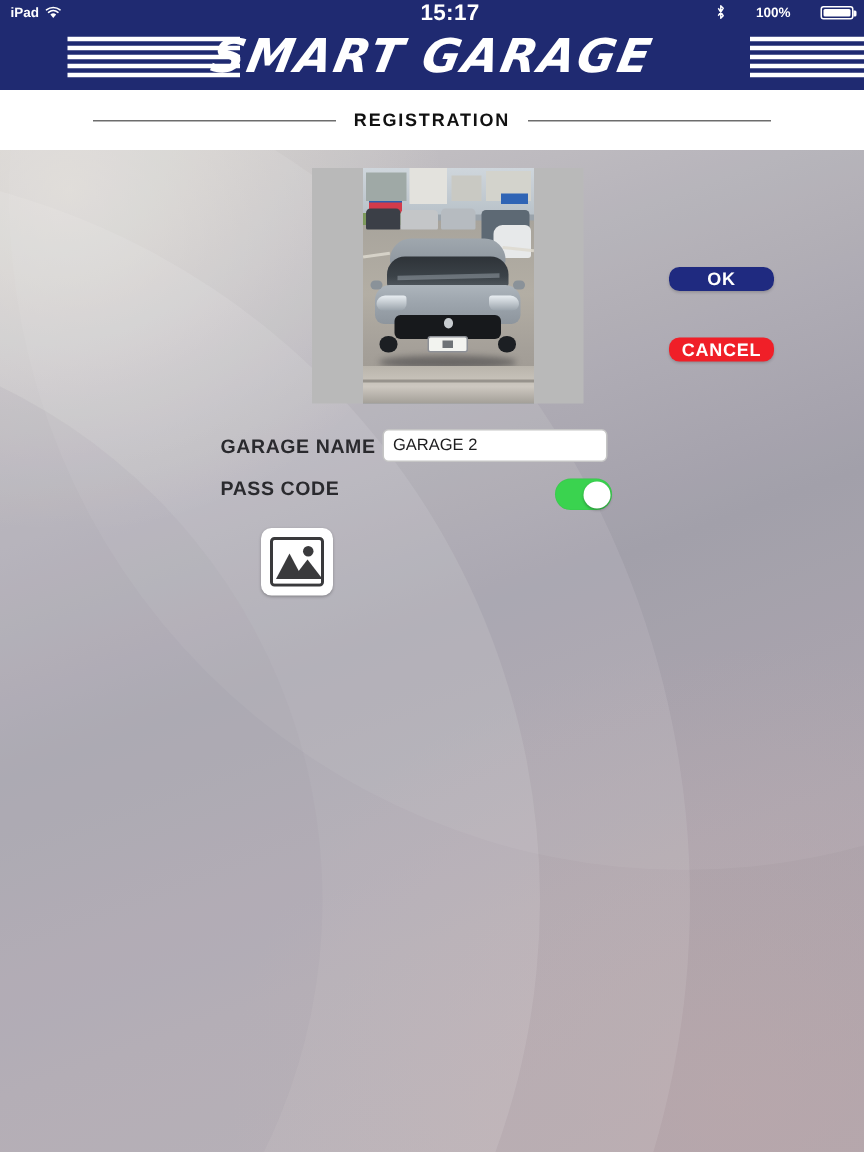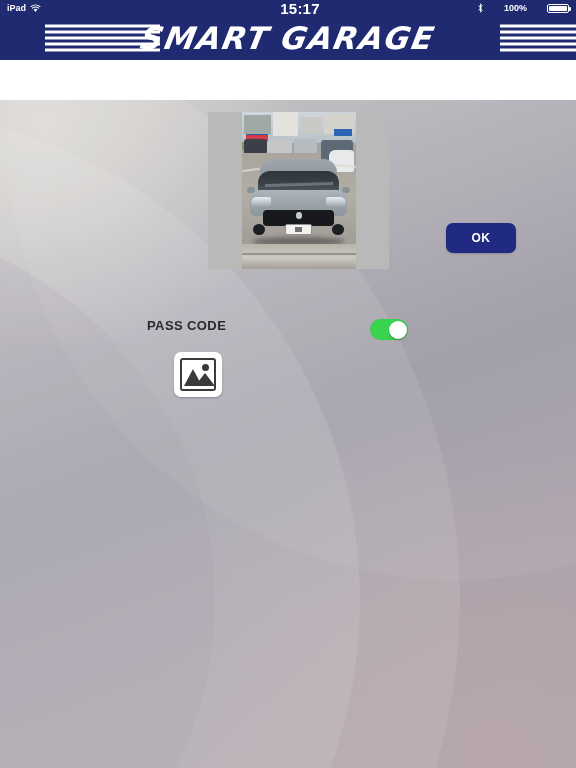--- a/index.html
+++ b/index.html
@@ -395,31 +395,30 @@
     width: 92%; height: 10%;
     background: rgba(40,40,45,0.45);
     filter: blur(2px);
     border-radius: 50%;
   }
 
   
   .btn {
     position: absolute;
     width: 70px;
-    height: 30px;
+    height: 16px;
     border: none;
     border-radius: 7px;
     color: #ffffff;
     font-size: 12px;
     font-weight: bold;
     letter-spacing: 0.5px;
     cursor: pointer;
     font-family: "Liberation Sans", sans-serif;
     box-shadow: 0 1px 2px rgba(0,0,0,0.18);
-    margin-top: 45px;
   }
   .btn-ok     { left: 446px; top: 78px;  background: #1f2a80; }
   .btn-cancel { left: 446px; top: 125px; background: #f01f28; }
 
   
   .form-row {
     position: absolute;
     display: flex;
     align-items: center;
   }
@@ -557,20 +556,25 @@
     <div class="brand-text">SMART GARAGE</div>
     <div class="stripes right">
       <i></i>
         <i></i>
         <i></i>
         <i></i>
         <i></i>
     </div>
   </div>
 
+  <div class="titlestrip">
+    <span class="rule"></span>
+    <span class="label">REGISTRATION</span>
+    <span class="rule"></span>
+  </div>
 
   <div class="stage">
 
     <div class="arc arc-a"></div>
     <div class="arc arc-b"></div>
     <div class="arc arc-c"></div>
     <div class="arc arc-d"></div>
 
     <div class="photo-frame">
       <div class="photo">
@@ -604,21 +608,26 @@
           <div class="car-badge"></div>
           <div class="car-fog l"></div>
           <div class="car-fog r"></div>
           <div class="car-plate"></div>
         </div>
         <div class="ph-curb"></div>
       </div>
     </div>
 
     <button class="btn btn-ok">OK</button>
-
+    <button class="btn btn-cancel">CANCEL</button>
+
+    <div class="form-row row-name">
+      <span class="field-label">GARAGE NAME</span>
+      <input class="field-input input-name" type="text" value="GARAGE 2" style="">
+    </div>
 
     <div class="form-row row-pass">
       <span class="field-label">PASS CODE</span>
     </div>
 
     <div class="toggle">
       <span class="knob"></span>
     </div>
 
     <div class="picker">

